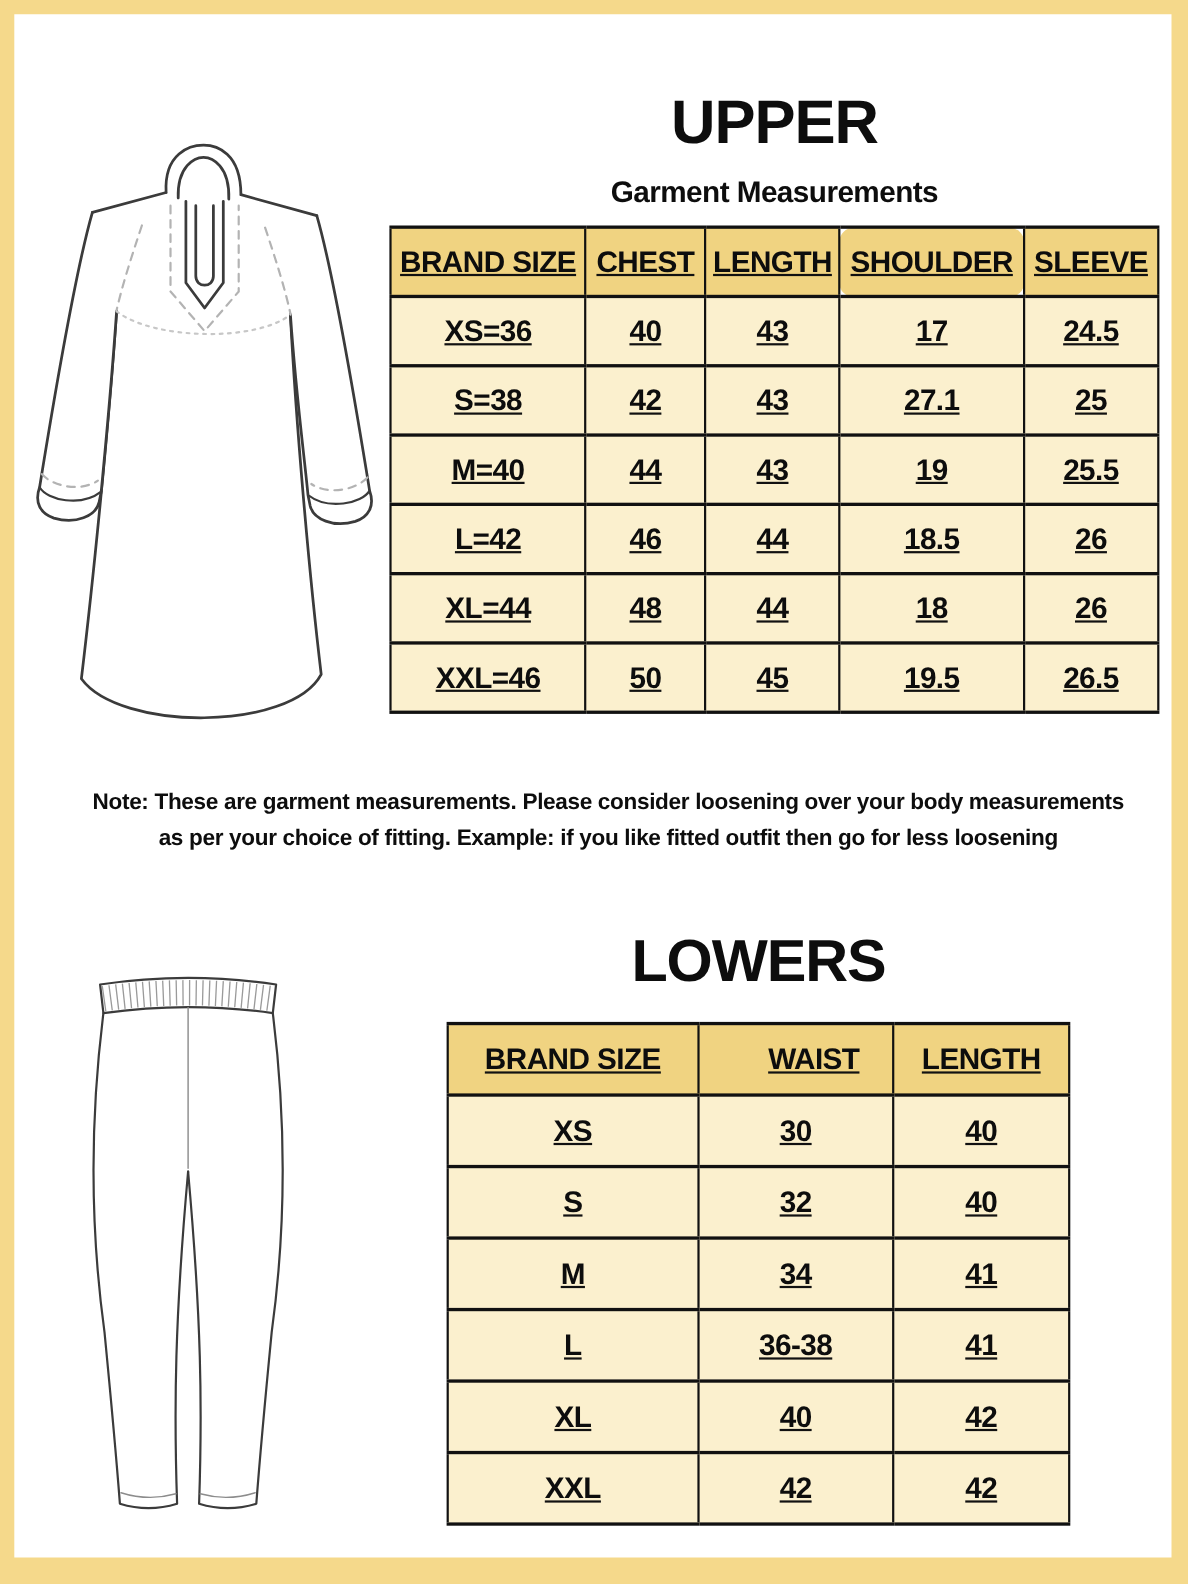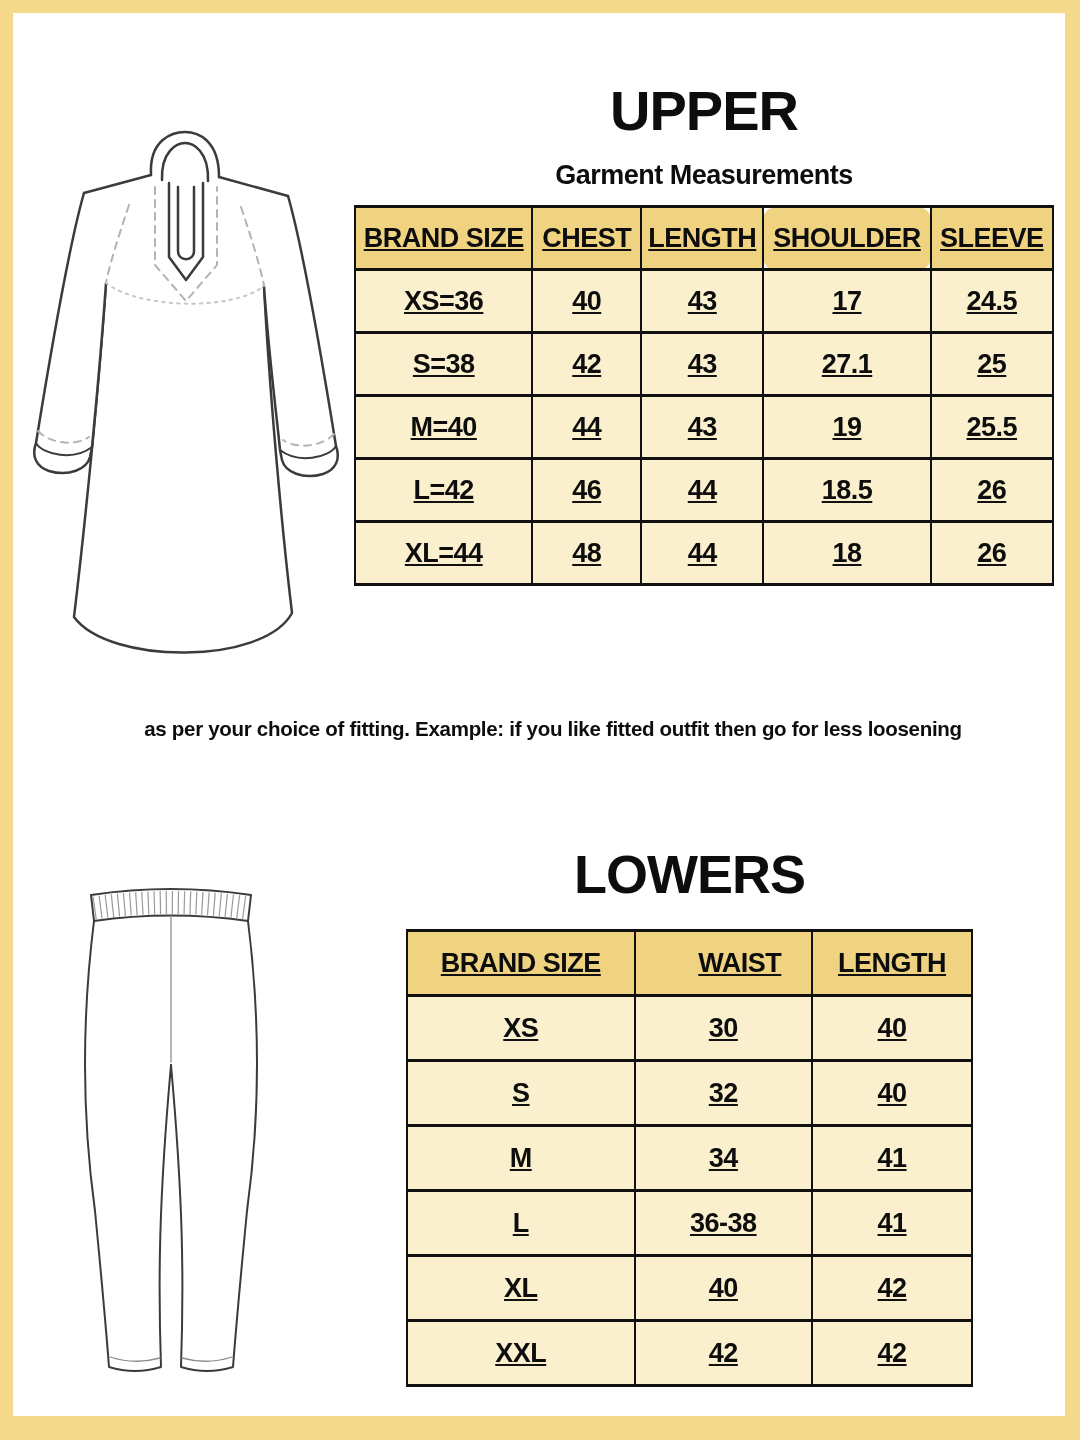--- a/index.html
+++ b/index.html
@@ -169,24 +169,32 @@
           <td>18.5</td>
           <td>26</td>
         </tr>
         <tr>
           <td>XL=44</td>
           <td>48</td>
           <td>44</td>
           <td>18</td>
           <td>26</td>
         </tr>
+        <tr>
+          <td>XXL=46</td>
+          <td>50</td>
+          <td>45</td>
+          <td>19.5</td>
+          <td>26.5</td>
+        </tr>
       </tbody>
     </table>
 
   <div class="abs note">
+    <div>Note: These are garment measurements. Please consider loosening over your body measurements</div>
     <div>as per your choice of fitting. Example: if you like fitted outfit then go for less loosening</div>
   </div>
 
   <div class="abs illustration pants-box">
     <svg viewBox="0 0 200 512" xmlns="http://www.w3.org/2000/svg">
 
       <path d="M 23,29 Q 100,18 177,29" fill="none" stroke="#9a9a9a" stroke-width="23" stroke-dasharray="1.2 4.8"></path>
       <g fill="none" stroke="#3b3b3b" stroke-width="2" stroke-linecap="round" stroke-linejoin="round">
 
         <path d="M 20,16 Q 100,4 180,16 L 177,42 Q 100,31 23,42 Z" fill="none"></path>

